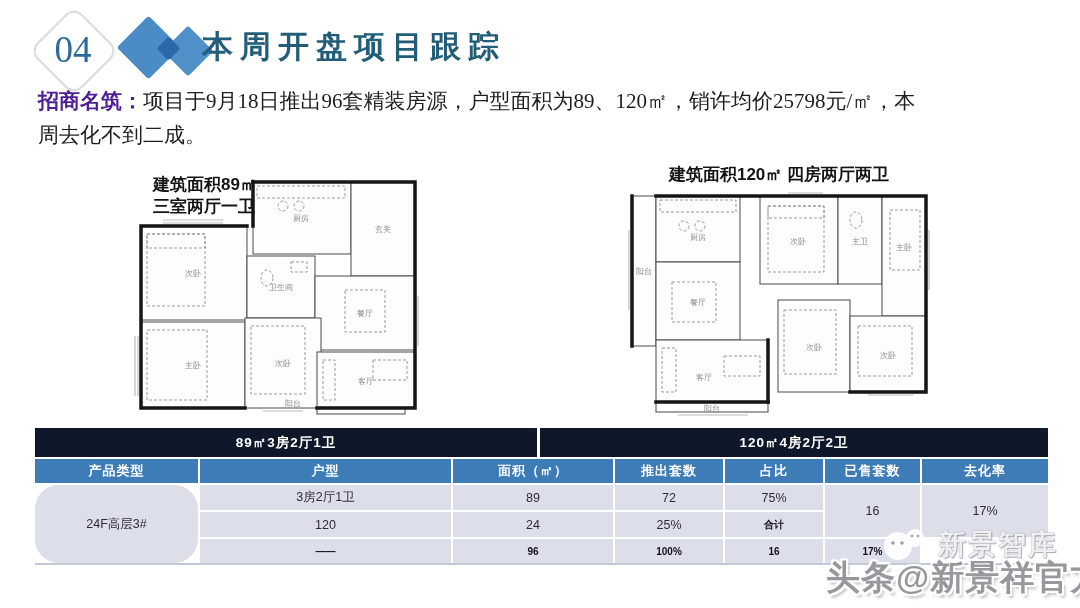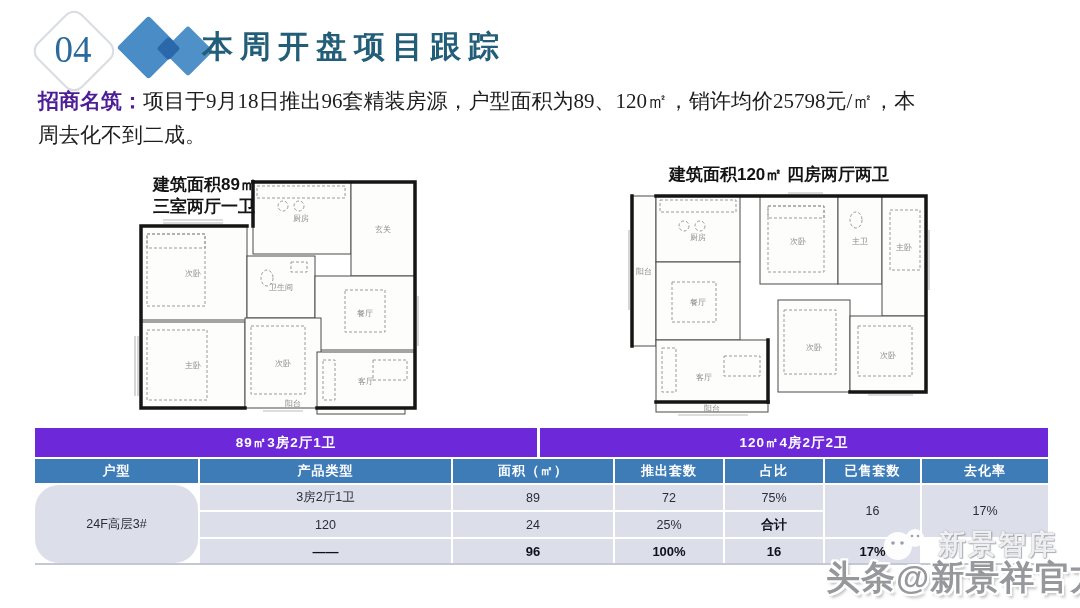--- a/index.html
+++ b/index.html
@@ -34,30 +34,30 @@
   .plan svg{position:absolute;left:0;bottom:0;}
   .room{fill:#fdfdfb;stroke:#4a4a4a;stroke-width:1;}
   .wall{stroke:#151515;stroke-width:3.5;fill:none;stroke-linecap:square;}
   .furn{fill:none;stroke:#9a9a9a;stroke-width:1;stroke-dasharray:3 2;}
   .win{stroke:#bcbcbc;stroke-width:1.2;fill:none;}
   .rlabel{font-size:8px;fill:#8a8a8a;text-anchor:middle;font-family:"Liberation Sans",sans-serif;}
 
   
   .tablewrap{position:absolute;left:35px;top:428px;width:1013px;}
   .spanrow{display:flex;gap:3px;margin-bottom:2px;}
-  .spancell{height:29px;background:#6d28d9;color:#fff;font-weight:bold;font-size:13.5px;
+  .spancell{height:29px;background:#0f172a;color:#fff;font-weight:bold;font-size:13.5px;
       display:flex;align-items:center;justify-content:center;letter-spacing:1px;}
   .sc-left{width:502px;} .sc-right{width:508px;}
   .grid{display:grid;grid-template-columns:163px 251px 160px 108px 98px 95px 126px;
       grid-template-rows:24px 25px 25px 24px;gap:2px;box-shadow:0 2px 0 #c3c8d6;}
   .th{background:#3d7cb6;color:#fff;font-weight:bold;font-size:13px;letter-spacing:1px;
       display:flex;align-items:center;justify-content:center;}
   .td{background:#dcdee9;color:#2c2c38;font-size:12.5px;
       display:flex;align-items:center;justify-content:center;}
-  .td.total{font-weight:bold;font-size:13px;color:#10101c;}
+  .td.total{font-weight:bold;font-size:10px;color:#10101c;}
   .cell-product{grid-column:1;grid-row:2/5;border-radius:24px;}
   .m-sold{grid-column:6;grid-row:2/4;}
   .m-rate{grid-column:7;grid-row:2/4;}
 
   
   .wm-brand{position:absolute;left:878px;top:524px;display:flex;align-items:center;gap:8px;z-index:5;}
   .wm-brand-text{font-size:28px;font-weight:bold;color:rgba(255,255,255,.88);
       text-shadow:0 0 1px rgba(110,115,130,.9),1px 1px 1px rgba(110,115,130,.55);letter-spacing:2px;}
   .wm-handle{position:absolute;left:826px;top:555px;z-index:6;font-size:34px;font-weight:bold;
       color:#96989c;letter-spacing:1px;white-space:nowrap;
@@ -173,22 +173,22 @@
       <text class="rlabel" x="260" y="168">次卧</text>
     </svg>
   </div>
 
   <div class="tablewrap">
     <div class="spanrow">
       <div class="spancell sc-left">89㎡3房2厅1卫</div>
       <div class="spancell sc-right">120㎡4房2厅2卫</div>
     </div>
     <div class="grid">
+      <div class="th">产品类型</div>
       <div class="th">户型</div>
-      <div class="th">产品类型</div>
       <div class="th">面积（㎡）</div>
       <div class="th">推出套数</div>
       <div class="th">占比</div>
       <div class="th">已售套数</div>
       <div class="th">去化率</div>
 
       <div class="td cell-product">24F高层3#</div>
 
       <div class="td">3房2厅1卫</div>
       <div class="td">89</div>

